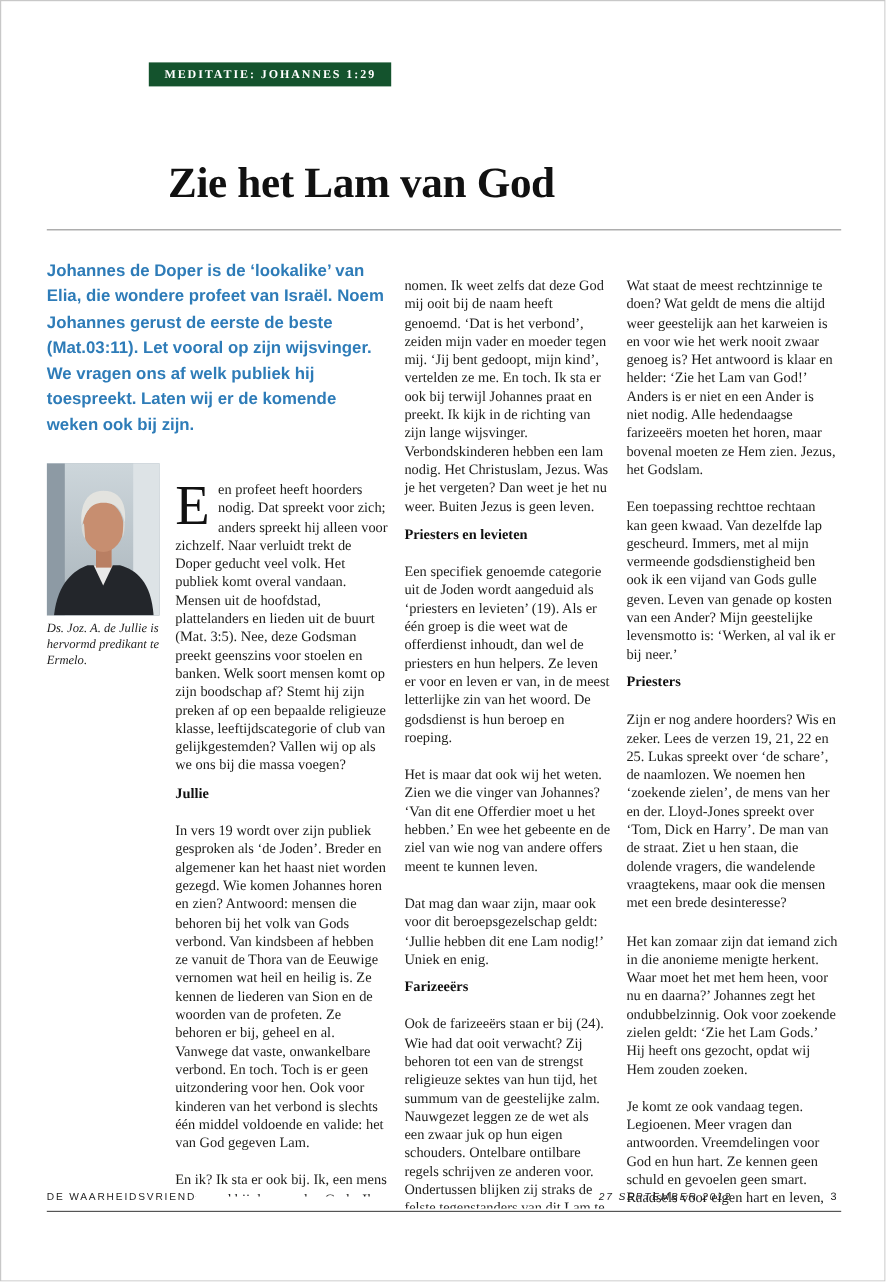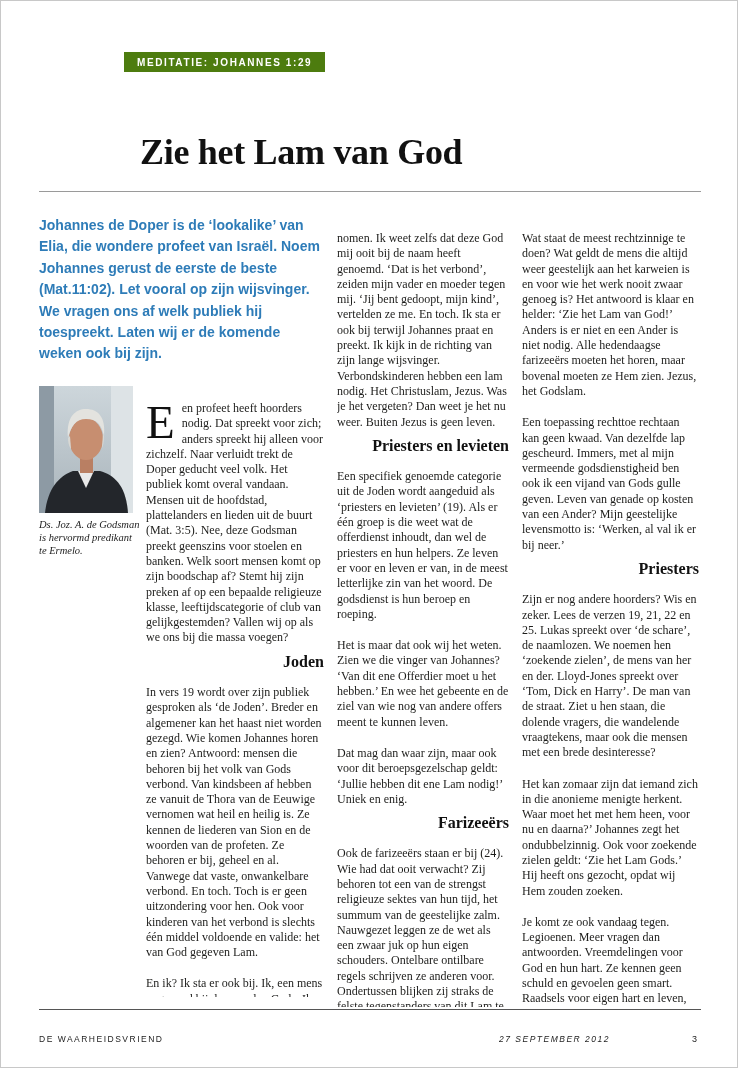--- a/index.html
+++ b/index.html
@@ -5,22 +5,22 @@
   * { margin:0; padding:0; box-sizing:border-box; }
   html,body { background:#ffffff; }
   .page {
     position:relative; width:738px; height:1068px; margin:0 auto;
     background:#ffffff; border:1px solid #c8c8c8; overflow:hidden;
     font-family:"Liberation Serif", serif; color:#1d1d1b;
   }
   
   .kicker {
     position:absolute; left:123px; top:51px; height:20px;
-    background:#4d7c0f; color:#ffffff; display:flex; align-items:center;
-    padding:0 13px; font-family:Liberation Sans, sans-serif;
+    background:#14532d; color:#ffffff; display:flex; align-items:center;
+    padding:0 13px; font-family:Liberation Serif, serif;
     font-size:10px; font-weight:bold; letter-spacing:1.6px; text-transform:uppercase;
   }
   .title {
     position:absolute; left:139px; top:84px; font-size:36px; font-weight:bold;
     letter-spacing:-0.3px; color:#111;margin-top:46px;
   }
   .subtitle {
     position:absolute; left:140px; top:146px; font-style:italic; font-size:17px; color:#222;
   }
   .rule { position:absolute; left:38px; width:662px; height:1px; background:#9a9a9a; }
@@ -33,56 +33,56 @@
   }
   
   .photo { position:absolute; left:38px; top:385px; width:94px; height:127px; overflow:hidden; background:#b9c3ca; }
   .caption {
     position:absolute; left:38px; top:517px; width:102px;
     font-style:italic; font-size:10.5px; line-height:13px; color:#222;
   }
   
   .col { position:absolute; font-size:12px; line-height:15.3px; overflow:hidden; color:#1d1d1b; }
   .col p { margin:16px 0 5px 0; }
-  .col h3 { font-size:16px; font-weight:bold; margin:8px 0 3px 0; color:#111;text-align:right; }
+  .col h3 { font-size:12px; font-weight:bold; margin:8px 0 3px 0; color:#111; }
   .col1 { left:145px; top:384px; width:178px; height:612px; }
   .col2 { left:336px; top:214px; width:172px; height:792px; }
   .col3 { left:521px; top:214px; width:177px; height:792px; }
   .dropcap {
     float:left; font-size:47px; line-height:39px; padding:2px 7px 0 0;
     font-weight:normal; color:#111;
   }
   .signature {
     text-align:right; font-family:Liberation Sans, sans-serif;
     font-weight:bold; font-size:11.5px; margin-top:5px; color:#111;
   }
   
   .rule.bottom { top:1008px; background:#555; }
   .footer-item {
     position:absolute; top:991px; font-family:"Liberation Sans", sans-serif;
-    font-size:8.5px; letter-spacing:1.5px; text-transform:uppercase; color:#222;margin-top:42px;
+    font-size:8.5px; letter-spacing:1.5px; text-transform:uppercase; color:#222;
   }
   .footer-left { left:38px; }
   .footer-date { left:498px;font-style:italic; }
   .footer-page { right:40px; letter-spacing:0; font-size:9px; }
 </style>
 </head>
 <body>
 
 <div class="page">
 
   <div class="kicker">
     <span>Meditatie: Johannes 1:29</span>
   </div>
 
   <h1 class="title">Zie het Lam van God</h1>
 
   <div class="rule top"></div>
 
-  <div class="intro">Johannes de Doper is de ‘lookalike’ van Elia, die wondere profeet van Israël. Noem Johannes gerust de eerste de beste (Mat.11:02). Let vooral op zijn wijsvinger. We vragen ons af welk publiek hij toespreekt. Laten wij er de komende weken ook bij zijn.</div>
+  <div class="intro">Johannes de Doper is de ‘lookalike’ van Elia, die wondere profeet van Israël. Noem Johannes gerust de eerste de beste (Mat.03:11). Let vooral op zijn wijsvinger. We vragen ons af welk publiek hij toespreekt. Laten wij er de komende weken ook bij zijn.</div>
 
   <figure class="photo">
     <svg width="94" height="127" viewBox="0 0 94 127" xmlns="http://www.w3.org/2000/svg">
       <defs>
         <linearGradient id="pbg" x1="0" y1="0" x2="0" y2="1">
           <stop offset="0" stop-color="#cdd6db"></stop>
           <stop offset="1" stop-color="#a9b4bb"></stop>
         </linearGradient>
       </defs>
       <rect width="94" height="127" fill="url(#pbg)"></rect>
@@ -91,25 +91,25 @@
       <path d="M6 127 C9 99 23 89 34 85 L61 85 C75 89 87 99 89 127 Z" fill="#23262b"></path>
       <path d="M39 85 L47 102 L55 85 Z" fill="#e9e9e9"></path>
       <rect x="41" y="70" width="13" height="17" fill="#b97f63"></rect>
       <ellipse cx="47" cy="53" rx="17" ry="21" fill="#c78e70"></ellipse>
       <path d="M29 52 C27 30 37 23 47 23 C59 23 67 31 65 50 C62 38 58 33 47 33 C37 33 32 40 29 52 Z" fill="#e3e3df"></path>
       <path d="M29 52 C29 58 31 62 32 63 L31 50 Z" fill="#d8d8d4"></path>
       <path d="M65 50 C65 56 64 60 63 62 L64 48 Z" fill="#d8d8d4"></path>
     </svg>
   </figure>
 
-  <figcaption class="caption">Ds. Joz. A. de Godsman is hervormd predikant te Ermelo.</figcaption>
+  <figcaption class="caption">Ds. Joz. A. de Jullie is hervormd predikant te Ermelo.</figcaption>
 
   <div class="col col1">
     <p><span class="dropcap">E</span><span>en profeet heeft hoorders nodig. Dat spreekt voor zich; anders spreekt hij alleen voor zichzelf. Naar verluidt trekt de Doper geducht veel volk. Het publiek komt overal vandaan. Mensen uit de hoofdstad, plattelanders en lieden uit de buurt (Mat. 3:5). Nee, deze Godsman preekt geenszins voor stoelen en banken. Welk soort mensen komt op zijn boodschap af? Stemt hij zijn preken af op een bepaalde religieuze klasse, leeftijdscategorie of club van gelijkgestemden? Vallen wij op als we ons bij die massa voegen?</span></p>
-    <h3>Joden</h3>
+    <h3>Jullie</h3>
     <p>In vers 19 wordt over zijn publiek gesproken als ‘de Joden’. Breder en algemener kan het haast niet worden gezegd. Wie komen Johannes horen en zien? Antwoord: mensen die behoren bij het volk van Gods verbond. Van kindsbeen af hebben ze vanuit de Thora van de Eeuwige vernomen wat heil en heilig is. Ze kennen de liederen van Sion en de woorden van de profeten. Ze behoren er bij, geheel en al. Vanwege dat vaste, onwankelbare verbond. En toch. Toch is er geen uitzondering voor hen. Ook voor kinderen van het verbond is slechts één middel voldoende en valide: het van God gegeven Lam.</p>
     <p>En ik? Ik sta er ook bij. Ik, een mens opgevoed bij de woorden Gods. Ik heb er al zoveel van ver-</p>
   </div>
 
   <div class="col col2">
     <p>nomen. Ik weet zelfs dat deze God mij ooit bij de naam heeft genoemd. ‘Dat is het verbond’, zeiden mijn vader en moeder tegen mij. ‘Jij bent gedoopt, mijn kind’, vertelden ze me. En toch. Ik sta er ook bij terwijl Johannes praat en preekt. Ik kijk in de richting van zijn lange wijsvinger. Verbondskinderen hebben een lam nodig. Het Christuslam, Jezus. Was je het vergeten? Dan weet je het nu weer. Buiten Jezus is geen leven.</p>
     <h3>Priesters en levieten</h3>
     <p>Een specifiek genoemde categorie uit de Joden wordt aangeduid als ‘priesters en levieten’ (19). Als er één groep is die weet wat de offerdienst inhoudt, dan wel de priesters en hun helpers. Ze leven er voor en leven er van, in de meest letterlijke zin van het woord. De godsdienst is hun beroep en roeping.</p>
     <p>Het is maar dat ook wij het weten. Zien we die vinger van Johannes? ‘Van dit ene Offerdier moet u het hebben.’ En wee het gebeente en de ziel van wie nog van andere offers meent te kunnen leven.</p>
     <p>Dat mag dan waar zijn, maar ook voor dit beroepsgezelschap geldt: ‘Jullie hebben dit ene Lam nodig!’ Uniek en enig.</p>

